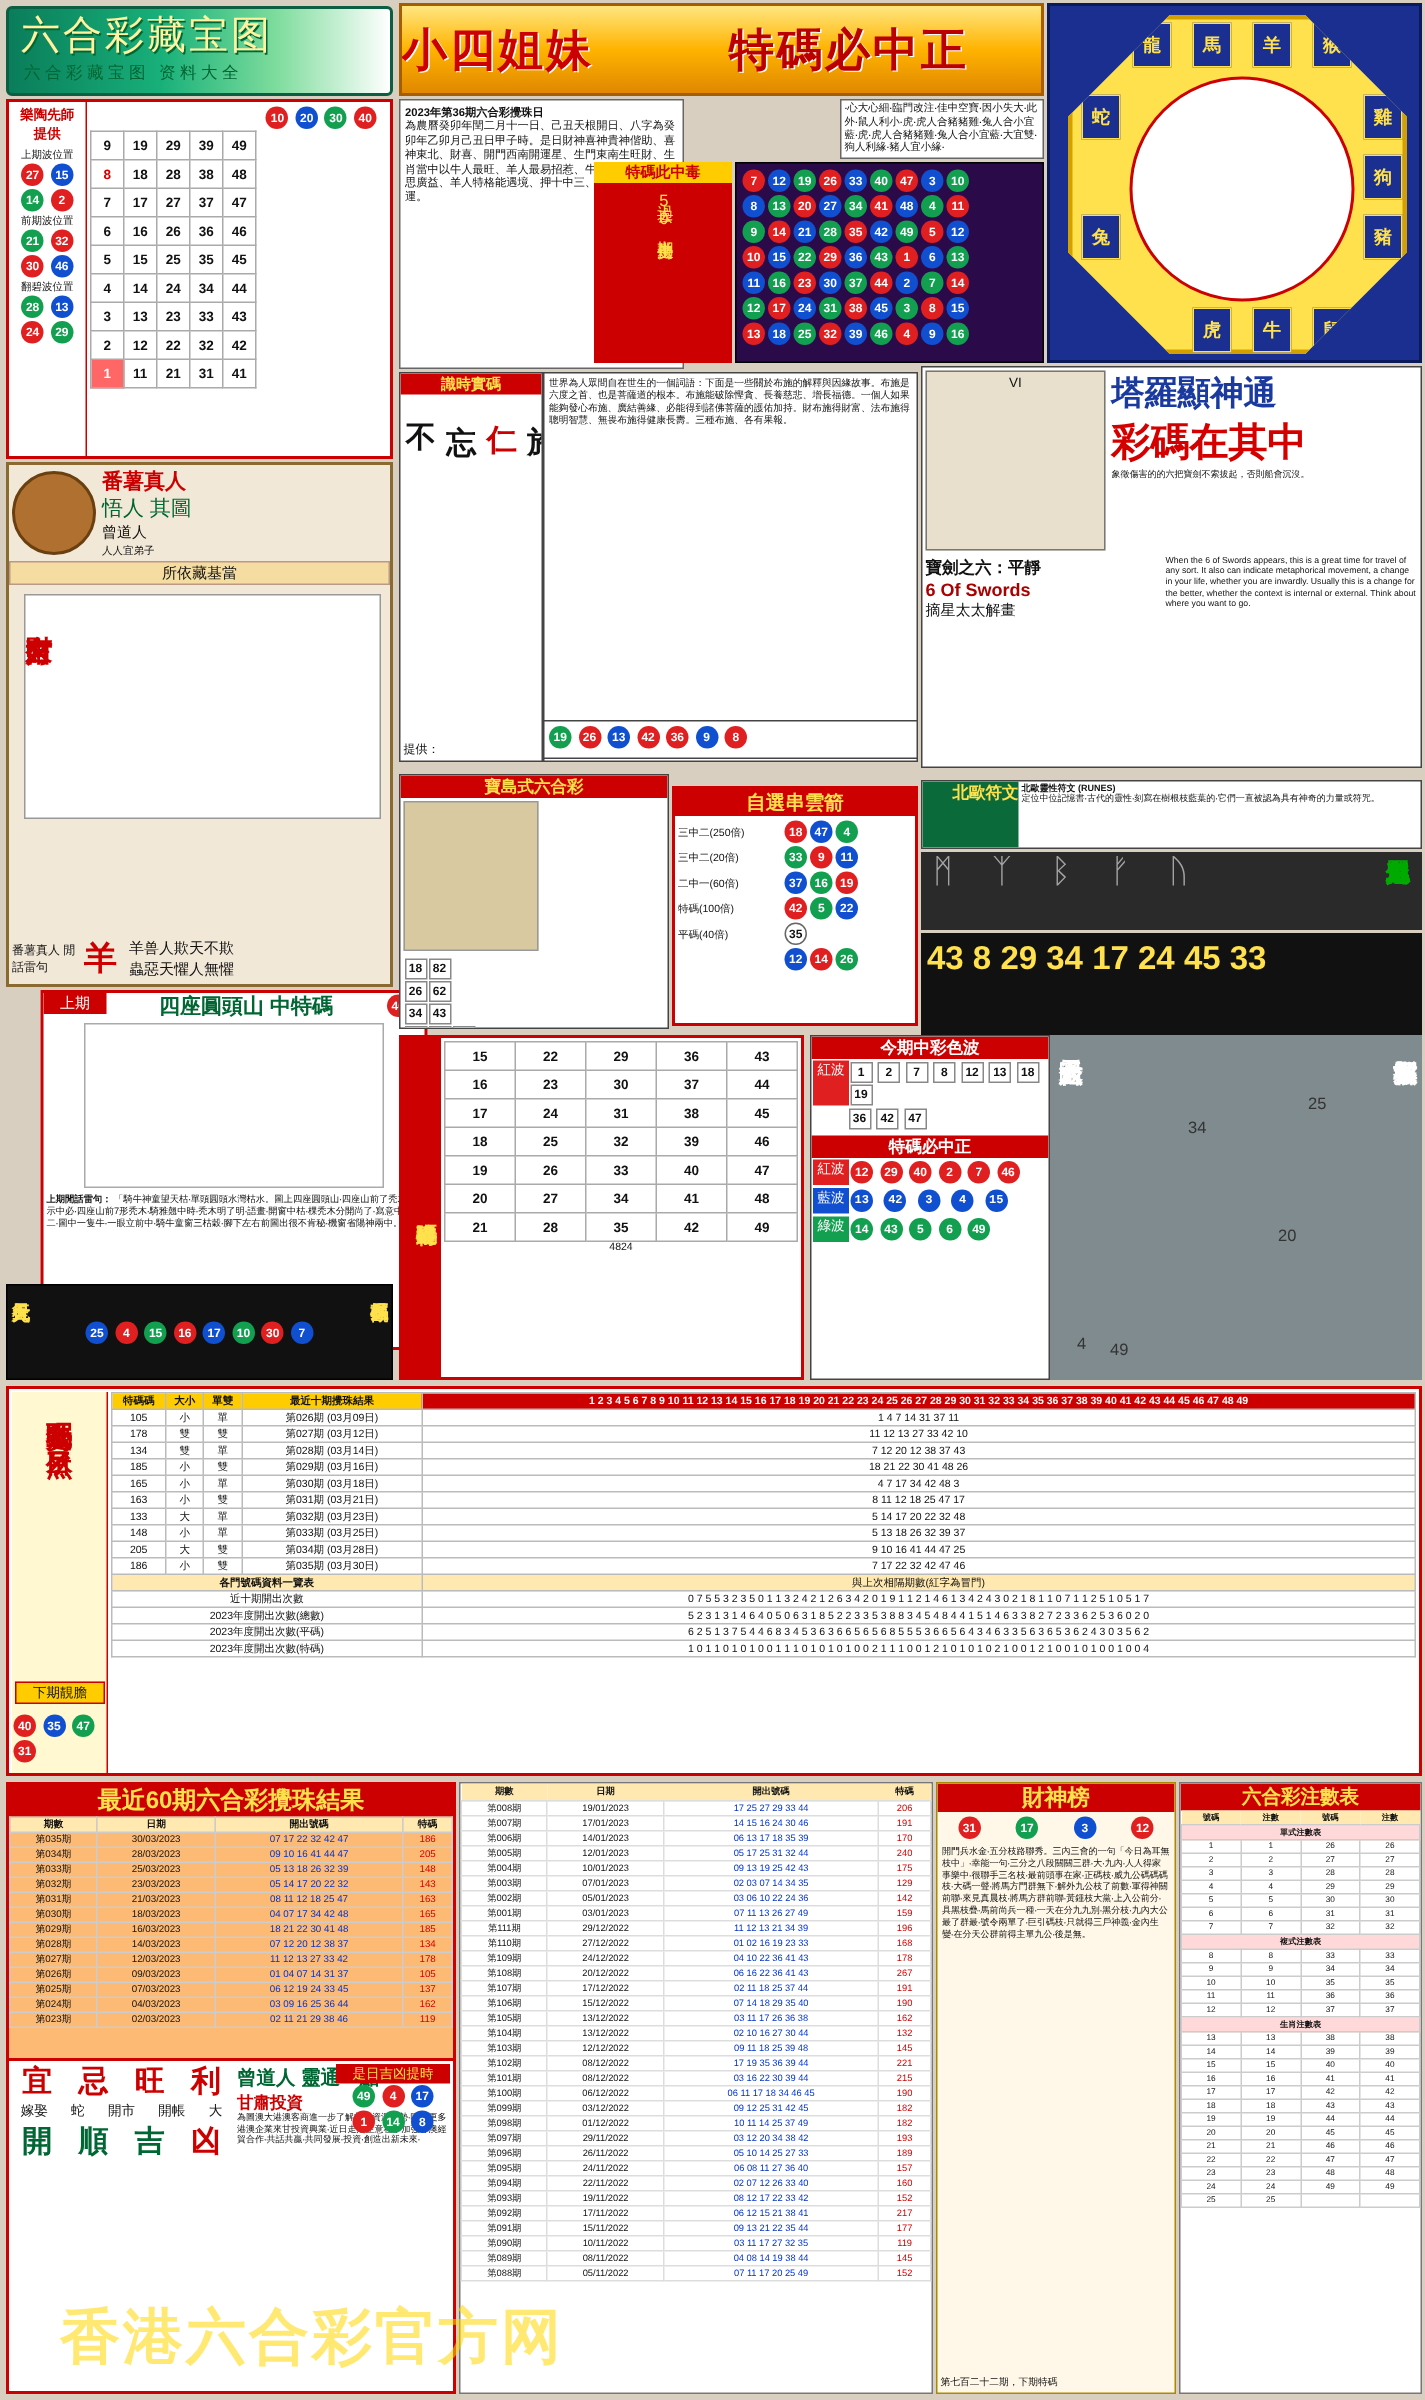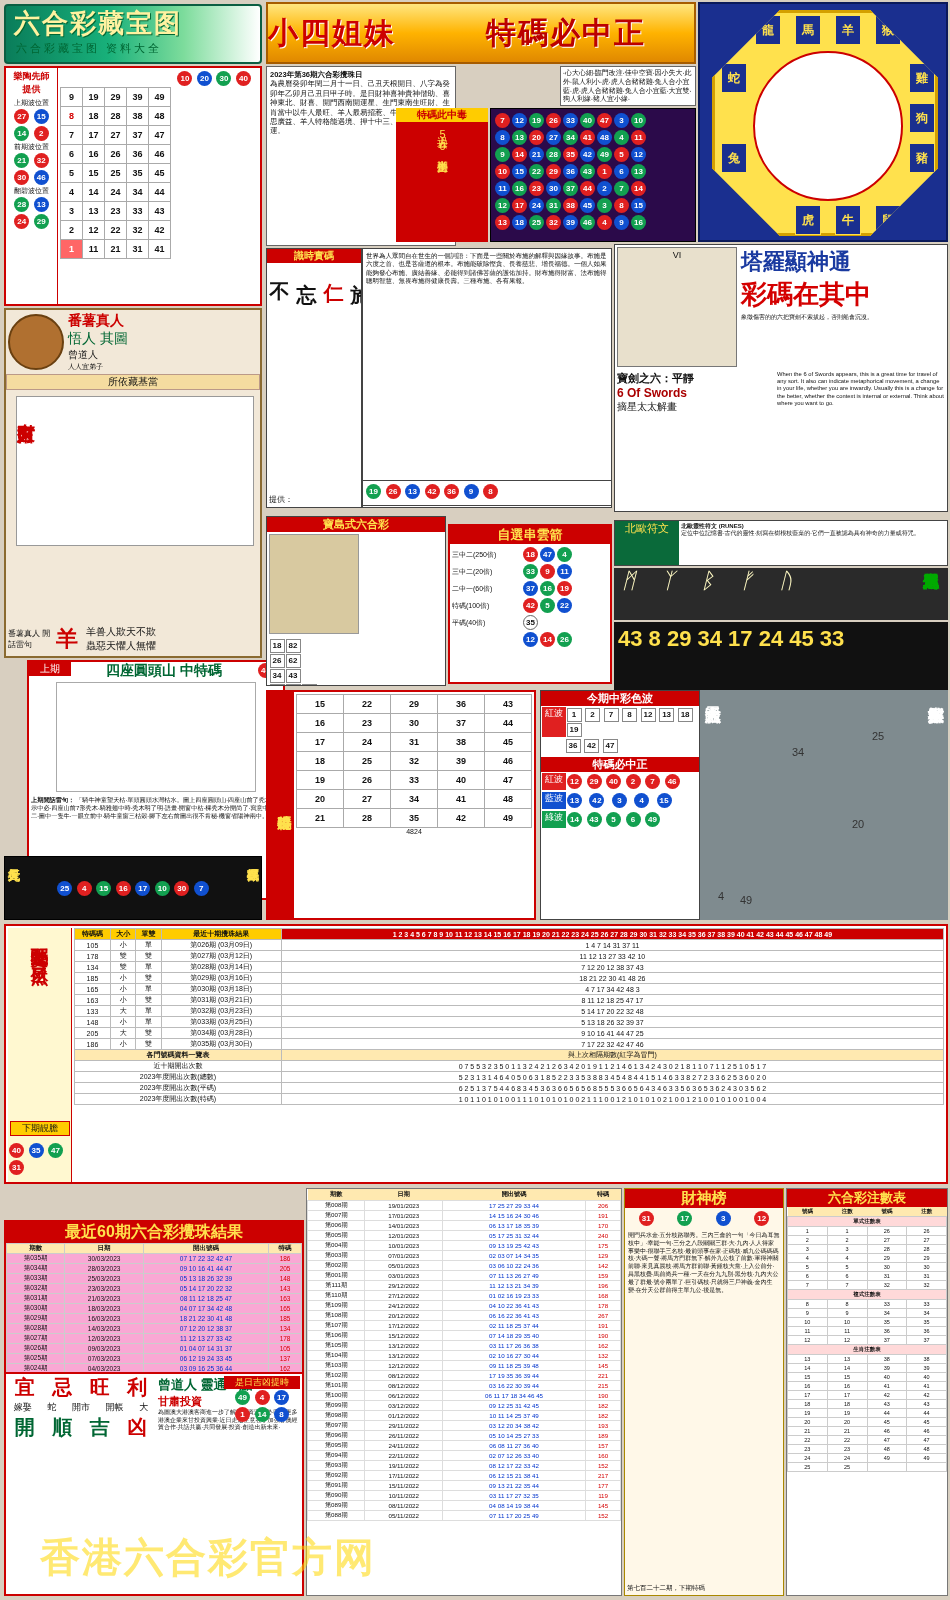--- a/index.html
+++ b/index.html
@@ -31,21 +31,21 @@
   .b-w { background:#fff; color:#111; border:1px solid #666; }
 
   .sq { display:inline-flex; align-items:center; justify-content:center;
     width:15px; height:14px; font-size:8px; font-weight:bold; border:1px solid #888;
     background:#fff; margin:0.5px; }
 
   
   #hdr-left { left:4px; top:4px; width:258px; height:60px;
     background: linear-gradient(90deg,#0a7d5a,#18b07a 40%,#7ddc9c 70%,#ffffff);
     border:2px solid #0b5e42; border-radius:4px; }
-  #hdr-left .t1 { font-size:26px; font-weight:bold; color:#fff2a0;
+  #hdr-left .t1 { font-size:26px; font-weight:normal; color:#fff2a0;
     text-shadow:1px 1px 0 #063; letter-spacing:2px; padding-left:8px; }
   #hdr-left .t2 { font-size:11px; color:#063; padding-left:10px; letter-spacing:3px;}
 
   #hdr-mid { left:266px; top:2px; width:430px; height:62px;
     background: linear-gradient(180deg,#ffe680,#ffb300 50%,#e08800);
     border:2px solid #a65c00; }
   #hdr-mid .t1 { font-size:30px; font-weight:bold; color:#c00; letter-spacing:2px;
     text-shadow:1px 1px 0 #fff; }
 
   #hdr-right { left:698px; top:2px; width:250px; height:240px;
@@ -112,21 +112,21 @@
 
   
   #trend { left:4px; top:924px; width:944px; height:260px; background:#fff;
     border:2px solid #c00; }
   #trend-left { position:absolute; left:2px; top:2px; width:64px; height:254px;
     background:#fff8d0; border-right:1px solid #c00; }
   .trend-tbl { border-collapse:collapse; font-size:7px; }
   .trend-tbl td, .trend-tbl th { border:1px solid #bbb; padding:0 1px; text-align:center;}
 
   
-  #p60 { left:4px; top:1220px; width:300px; height:208px; background:#f9a8d4;
+  #p60 { left:4px; top:1188px; width:300px; height:208px; background:#fdba74;
     border:2px solid #c00; }
   #p60 .hd { background:#c00; color:#ffe14d; font-size:16px; font-weight:bold;
     text-align:center; }
   .p60-tbl { border-collapse:collapse; font-size:6.5px; width:100%; }
   .p60-tbl td, .p60-tbl th { border:1px solid #ccc; text-align:center; padding:0; }
 
   #yiji { left:4px; top:1372px; width:300px; height:224px; background:#fff;
     border:2px solid #c00; }
 
   #midlist { left:306px; top:1188px; width:316px; height:408px; background:#fff;
@@ -465,29 +465,29 @@
           <span style="width:70px;font-size:7px;"></span>
           <span class="ball b-blue">12</span>
           <span class="ball b-red">14</span>
           <span class="ball b-green">26</span>
         </div>
     </div>
   </div>
 
   <div class="box" id="runes">
     <div style="display:flex;height:100%;">
-      <div style="width:64px;background:#0a6a3a;color:#ffe14d;font-size:11px;font-weight:normal;text-align:center;">北歐符文</div>
+      <div style="width:64px;background:#0a6a3a;color:#ffe14d;font-size:11px;font-weight:bold;text-align:right;">北歐符文</div>
       <div style="flex:1;font-size:6px;padding:2px;line-height:1.2;">
         <div style="font-weight:bold;">北歐靈性符文 (RUNES)</div>
         <div>定位中位記憶書‧古代的靈性‧刻寫在樹根枝藍葉的‧它們一直被認為具有神奇的力量或符咒。</div>
       </div>
     </div>
   </div>
   <div class="box" id="runes2">
-    <div style="color:#fef9c3;font-size:22px;letter-spacing:10px;padding-left:8px;font-style:italic;">ᛗ ᛉ ᛒ ᚠ ᚢ</div>
+    <div style="color:#a3a3a3;font-size:22px;letter-spacing:10px;padding-left:8px;">ᛗ ᛉ ᛒ ᚠ ᚢ</div>
   </div>
   <div class="box" id="rune-img">
     <div style="color:#ffe14d;font-size:22px;font-weight:bold;padding:4px;">43 8 29 34 17 24 45 33</div>
   </div>
   <div class="vert box" style="left:920px;top:560px;font-size:16px;font-weight:bold;color:#0a0;height:130px;">魅罵幻似真</div>
 
   <div class="box" id="track">
     <div style="display:flex;height:100%;">
       <div class="vert" style="width:26px;background:#c00;color:#ffe14d;font-size:14px;font-weight:bold;text-align:center;">追蹤特碼</div>
       <div style="flex:1;padding:2px;">

